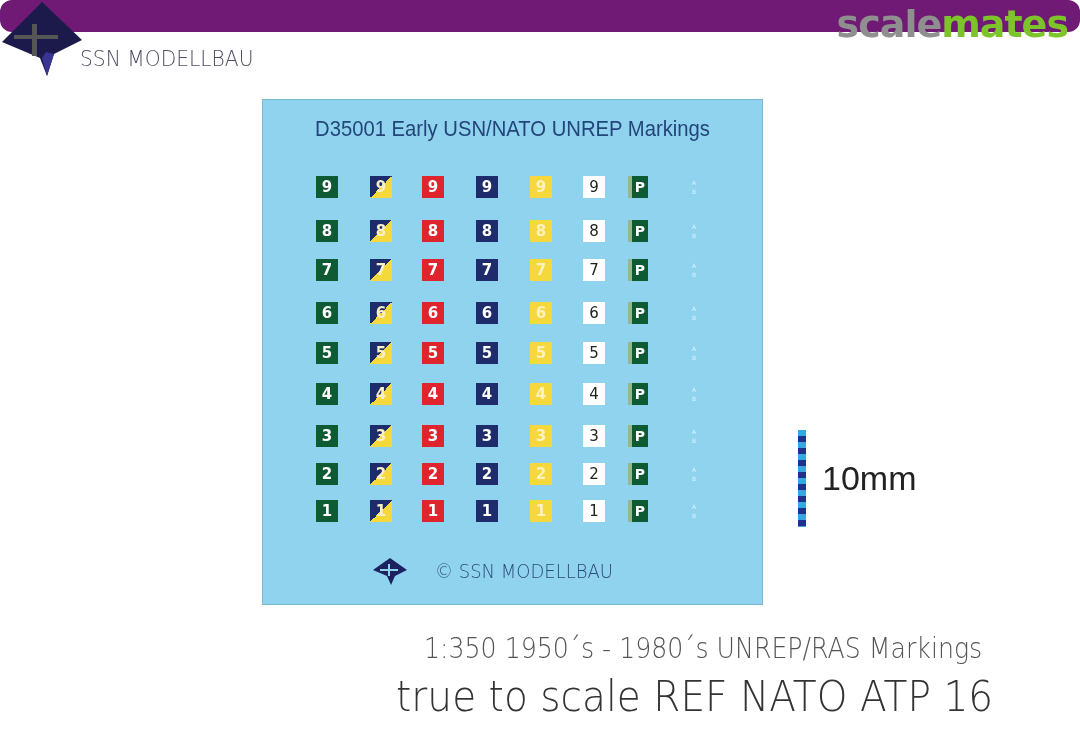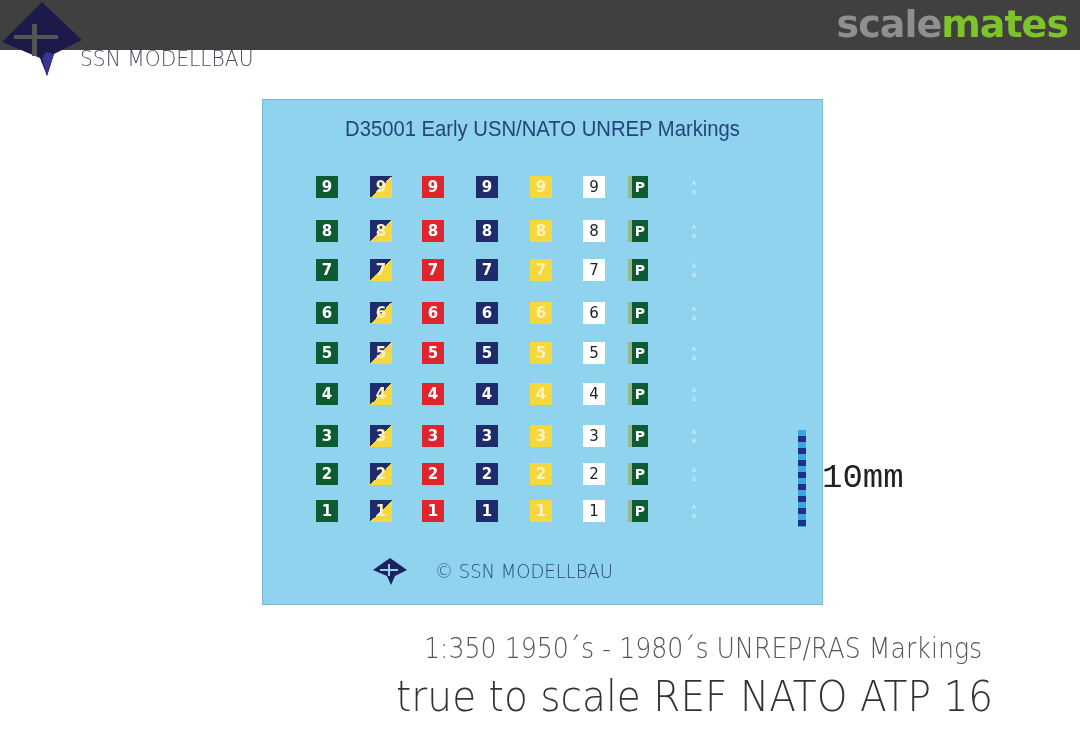--- a/index.html
+++ b/index.html
@@ -1,37 +1,37 @@
 <!DOCTYPE html>
 <html><head>
 <meta charset="utf-8">
 <style>
   html, body { margin:0; padding:0; }
   body { width:1080px; height:732px; position:relative; overflow:hidden; background:#ffffff; font-family:"DejaVu Sans", sans-serif; }
-  .topbar { position:absolute; left:0; top:0; width:1080px; height:50px; background:#404040; }
+  .topbar { position:absolute; left:0; top:0; width:1080px; height:32px; background:#701a75;border-radius:12px; }
   .site-logo { position:absolute; right:12px; top:2px; font-family:"DejaVu Sans", sans-serif; font-weight:bold; font-size:38px; letter-spacing:-1px; line-height:44px; }
   .site-logo .a { color:#8f8f8f; }
   .site-logo .b { color:#7dc32a; }
   .brand-mark { position:absolute; left:2px; top:2px; width:80px; height:75px; }
   .brand-name { position:absolute; left:80px; top:46px; font-family:"DejaVu Sans", sans-serif; font-size:22px; color:#4d4d63; letter-spacing:0px; transform:scaleX(0.92); transform-origin:left; font-weight:300; }
-  .sheet { position:absolute; left:262px; top:99px; width:561px; height:506px; background:#8fd3ee; border:1px solid #7eb8d0; box-sizing:border-box; }
+  .sheet { position:absolute; left:262px; top:99px; width:501px; height:506px; background:#8fd3ee; border:1px solid #7eb8d0; box-sizing:border-box; }
   .sheet-title { position:absolute; left:0; top:16px; width:100%; text-align:center; font-family:"Liberation Sans", sans-serif; font-size:22px; color:#24457a; transform:scaleX(0.92); }
   .cell { position:absolute; width:22px; height:22px; display:flex; align-items:center; justify-content:center; font-family:"DejaVu Sans", sans-serif; font-weight:bold; font-size:15px; color:#ffffff; box-sizing:border-box; overflow:hidden; }
   .c-green { background:#0e5a32; }
   .c-diag { background:linear-gradient(135deg, #1e2c6b 0 50%, #f4d83c 50% 100%); color:#f7f0c8; }
   .c-red { background:#e0242d; }
   .c-navy { background:#1e2c6b; }
   .c-yellow { background:#f4d83c; color:#fbf2c0; }
   .c-white { background:#ffffff; color:#222222; font-weight:normal; }
   .c-p { background:#0e5a32; width:16px; border-left:4px solid; border-right:4px solid; border-image:repeating-linear-gradient(90deg,#9ab68f 0 1px,#8fd3ee 1px 2px) 1; box-sizing:content-box; font-size:14px; }
   .tiny { position:absolute; width:6px; font-size:6px; color:#dff3fb; line-height:9px; text-align:center; font-family:"DejaVu Sans", sans-serif; }
   .copyright { position:absolute; left:108px; top:456px; display:flex; align-items:center; gap:26px; }
   .copyright-text { font-family:"DejaVu Sans", sans-serif; font-size:20px; color:#2c4a78; transform:scaleX(0.9); transform-origin:left; font-weight:300; }
   .scale-bar { position:absolute; left:798px; top:430px; width:8px; height:97px; background:repeating-linear-gradient(180deg,#33a8e4 0 6px,#1f2f8a 6px 12px); }
-  .scale-label { position:absolute; left:822px; top:459px; font-family:Liberation Mono, monospace; font-size:34px; color:#222; }
+  .scale-label { position:absolute; left:822px; top:459px; font-family:Liberation Sans, sans-serif; font-size:34px; color:#222; }
   .caption1 { position:absolute; left:424px; top:632px; font-family:"DejaVu Sans", sans-serif; font-size:28px; color:#555; font-weight:300; transform:scaleX(0.9); transform-origin:left; white-space:nowrap; }
   .caption2 { position:absolute; left:396px; top:672px; font-family:"DejaVu Sans", sans-serif; font-size:42px; color:#333; font-weight:300; transform:scaleX(0.93); transform-origin:left; white-space:nowrap; }
 </style>
 </head>
 <body>
 
 <div class="topbar">
   <div class="site-logo">
     <span class="a">scale</span><span class="b">mates</span>
   </div>

